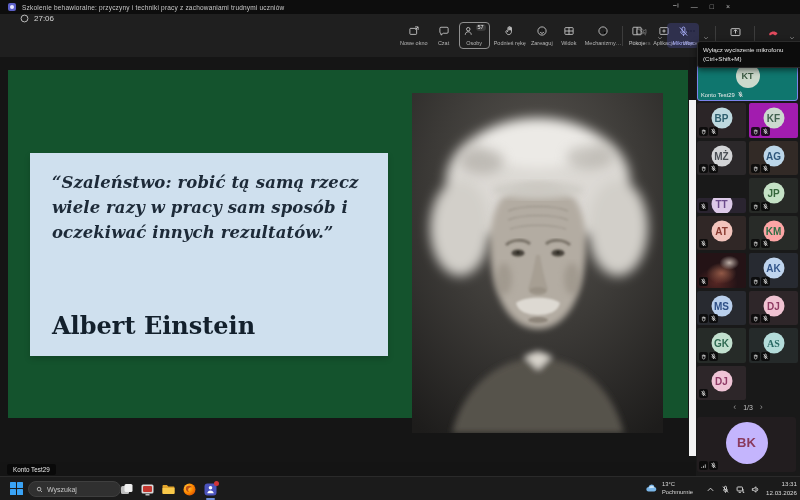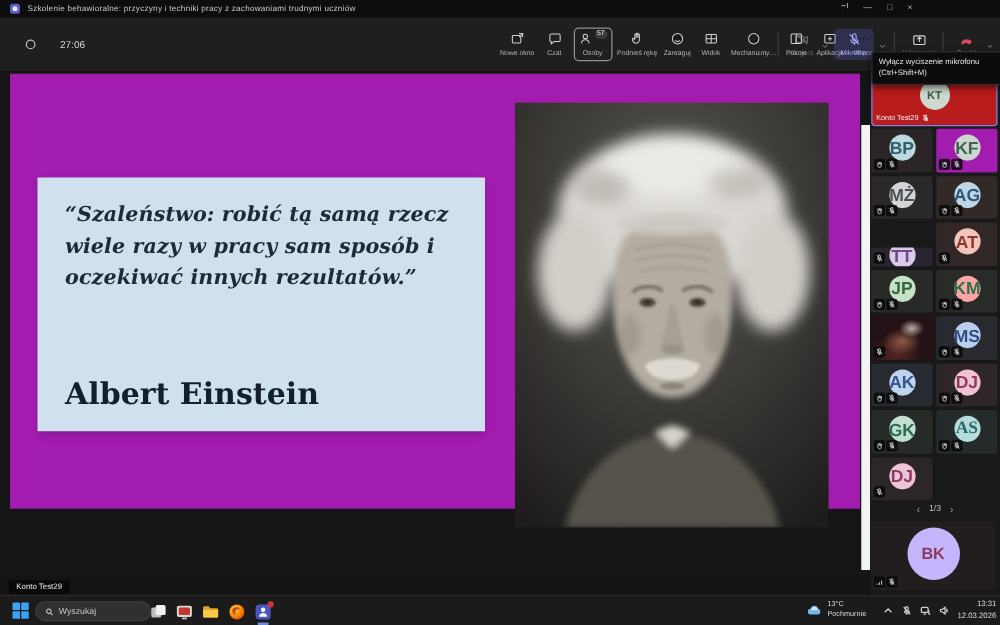--- a/index.html
+++ b/index.html
@@ -8,21 +8,21 @@
   
   .titlebar{position:absolute;top:0;left:0;width:800px;height:14px;background:#0d0d0d;display:flex;align-items:center;}
   .tlogo{width:8px;height:8px;margin-left:8px;background:#5b5fc7;border-radius:2px;position:relative;flex:0 0 auto;}
   .tlogo::after{content:"";position:absolute;left:2px;top:2px;width:4px;height:4px;border-radius:50%;background:#e8e8ff;}
   .ttitle{font-size:6.5px;color:#c9c9c9;margin-left:6px;letter-spacing:.2px;white-space:nowrap;}
   .wincontrols{position:absolute;right:70px;top:0;height:14px;display:flex;align-items:center;gap:12px;color:#b5b5b5;font-size:7px;}
   .wincontrols span{cursor:default;line-height:14px;}
   .wc-ico svg{width:7px;height:7px;stroke:#b5b5b5;fill:none;stroke-width:1;}
   
   .toolbar{position:absolute;top:14px;left:0;width:800px;height:43px;background:#1f1f1f;border-bottom:1px solid #050505;}
-  .timer{position:absolute;left:20px;top:0;height:43px;display:flex;align-items:center;gap:19px;color:#d6d6d6;font-size:8px;}
+  .timer{position:absolute;left:20px;top:0;height:43px;display:flex;gap:5px;color:#d6d6d6;font-size:8px;}
   .timer svg{width:9px;height:9px;stroke:#bbb;fill:none;stroke-width:1.1;}
   .tb-buttons{position:absolute;left:399px;top:0;height:43px;display:flex;align-items:center;gap:3px;}
   .tbtn{display:flex;flex-direction:column;align-items:center;gap:2.5px;min-width:22px;padding:2px 1px;}
   .tbtn .irow{display:flex;align-items:flex-start;gap:1px;}
   .tbtn svg.tbi{width:12px;height:12px;stroke:#d2d2d2;fill:none;stroke-width:1.1;}
   .tbtn .lbl{font-size:5.5px;color:#b5b5b5;white-space:nowrap;}
   .tbtn.selected{border:1px solid #909090;border-radius:4px;padding:2px 3px;}
   .tbadge{font-size:5.5px;color:#eee;background:#3a3a3a;border-radius:4px;padding:0 2px;line-height:7px;margin-top:-1px;}
   .tb-right{position:absolute;right:5px;top:0;height:43px;display:flex;align-items:center;gap:4px;}
   .vsep{width:1px;height:20px;background:#3c3c3c;margin:0 2px;}
@@ -30,42 +30,42 @@
   .rbtn svg.tbi{width:13px;height:13px;stroke:#d2d2d2;fill:none;stroke-width:1.1;}
   .rbtn .lbl{font-size:5.5px;color:#b5b5b5;white-space:nowrap;}
   .rbtn.disabled{opacity:.42;}
   .rbtn.micbtn{background:rgba(91,95,199,.28);border-radius:4px;padding:2px 4px;}
   .rbtn.micbtn svg.tbi{stroke:var(--mic-active);}
   .rbtn.micbtn .lbl{color:var(--mic-active);}
   .rbtn.leave svg.tbi{stroke:none;fill:var(--leave-red);}
   .chevd svg{width:6px;height:6px;stroke:#9a9a9a;fill:none;stroke-width:1.2;}
   
   .stage{position:absolute;top:57px;left:0;width:696px;height:405px;background:#151515;}
-  .slide{position:absolute;left:8px;top:2px;width:680px;height:348px;background:#a21caf;}
+  .slide{position:absolute;left:8px;top:13px;width:680px;height:348px;background:#14532d;}
   .scroll-strip{position:absolute;right:0;top:43px;width:7px;height:356px;background:#f3f3f3;}
   .quotebox{position:absolute;left:22px;top:83px;width:358px;height:203px;background:#cfe0ee;box-shadow:0 3px 6px rgba(0,0,0,.16);}
   .quote{position:absolute;left:22px;top:18px;font-family:"DejaVu Serif",serif;font-weight:bold;font-style:italic;
          font-size:16.5px;line-height:1.5;color:#1d2a38;letter-spacing:.1px;}
   .author{position:absolute;left:22px;top:158px;font-family:"DejaVu Serif",serif;font-weight:bold;font-size:24px;color:#13202c;}
   .photo{position:absolute;left:404px;top:23px;width:251px;height:340px;}
   .photo svg{width:100%;height:100%;display:block;}
   
   .presenterbar{position:absolute;top:462px;left:0;width:696px;height:14px;background:#141414;display:flex;align-items:center;}
   .plabel{margin-left:7px;background:#090909;color:#e6e6e6;font-size:6.3px;padding:2px 6px;border-radius:2px;}
   
   .sidebar{position:absolute;top:57px;left:696px;width:104px;height:419px;background:#191919;}
-  .selftile{position:absolute;left:1px;top:-1px;width:99px;height:43px;background:#b91c1c;border:1.5px solid var(--accent);border-radius:3px;}
+  .selftile{position:absolute;left:1px;top:-1px;width:99px;height:43px;background:#0f766e;border:1.5px solid var(--accent);border-radius:3px;}
   .pavatar{position:absolute;left:50%;top:44%;transform:translate(-50%,-50%);border-radius:50%;
            display:flex;align-items:center;justify-content:center;font-weight:bold;}
   .selftile .pavatar{width:24px;height:24px;font-size:9px;}
   .selfname{position:absolute;left:3px;bottom:2px;display:flex;align-items:center;gap:2px;font-size:5.8px;color:#eee;}
   .selfname svg{width:7px;height:7px;stroke:#ddd;fill:none;stroke-width:1.2;}
   .ptsgrid{position:absolute;left:1px;top:46px;width:101px;display:grid;grid-template-columns:49px 49px;gap:3px;grid-auto-rows:34.5px;}
   .ptile{position:relative;border-radius:2px;overflow:hidden;}
-  .ptile .pavatar{width:21px;height:21px;font-size:14px;}
+  .ptile .pavatar{width:21px;height:21px;font-size:10px;}
   .ptile.video{background:
       radial-gradient(14px 10px at 66% 28%, rgba(215,200,190,.85), transparent 70%),
       radial-gradient(20px 14px at 50% 58%, rgba(155,95,75,.9), transparent 75%),
       radial-gradient(28px 20px at 40% 85%, rgba(95,42,38,.85), transparent 75%),
       #241316 !important;}
   .pbadges{position:absolute;left:2px;bottom:2px;display:flex;gap:1px;}
   .pbadge{width:9px;height:9px;background:rgba(8,8,8,.85);border-radius:2px;display:flex;align-items:center;justify-content:center;}
   .pbadge svg{width:7px;height:7px;stroke:#d8d8d8;fill:none;stroke-width:1.1;}
   .pager{position:absolute;left:0;top:346px;width:104px;display:flex;align-items:center;justify-content:center;gap:7px;color:#c2c2c2;font-size:7px;}
   .pgbtn{color:#8f8f8f;font-size:9px;line-height:9px;}
@@ -499,45 +499,45 @@
         <div class="ptile" style="background: rgb(42, 36, 48); margin-top: 20px;">
           <span class="pavatar" style="background:#dcc9e8;color:#6a4a8a">TT</span>
           <span class="pbadges">
             <span class="pbadge">
               <svg>
                 <use href="#ic-b-mic"></use>
               </svg>
             </span>
           </span>
         </div>
+        <div class="ptile" style="background: rgb(39, 42, 39);">
+          <span class="pavatar" style="background:#c5e2c6;color:#35663c">JP</span>
+          <span class="pbadges">
+            <span class="pbadge">
+              <svg>
+                <use href="#ic-b-hand"></use>
+              </svg>
+            </span>
+            <span class="pbadge">
+              <svg>
+                <use href="#ic-b-mic"></use>
+              </svg>
+            </span>
+          </span>
+        </div>
         <div class="ptile" style="background: rgb(48, 39, 38);">
           <span class="pavatar" style="background:#f2c4bc;color:#8a3a30">AT</span>
           <span class="pbadges">
             <span class="pbadge">
               <svg>
                 <use href="#ic-b-mic"></use>
               </svg>
             </span>
           </span>
         </div>
-        <div class="ptile" style="background: rgb(39, 42, 39);">
-          <span class="pavatar" style="background:#c5e2c6;color:#35663c">JP</span>
-          <span class="pbadges">
-            <span class="pbadge">
-              <svg>
-                <use href="#ic-b-hand"></use>
-              </svg>
-            </span>
-            <span class="pbadge">
-              <svg>
-                <use href="#ic-b-mic"></use>
-              </svg>
-            </span>
-          </span>
-        </div>
         <div class="ptile" style="background: rgb(40, 43, 40);">
           <span class="pavatar" style="background:#fca5a5;color:#2f6e46">KM</span>
           <span class="pbadges">
             <span class="pbadge">
               <svg>
                 <use href="#ic-b-hand"></use>
               </svg>
             </span>
             <span class="pbadge">
               <svg>
@@ -548,37 +548,37 @@
         </div>
         <div class="ptile video" style="background: rgb(36, 19, 22);">
           <span class="pbadges">
             <span class="pbadge">
               <svg>
                 <use href="#ic-b-mic"></use>
               </svg>
             </span>
           </span>
         </div>
+        <div class="ptile" style="background: rgb(39, 42, 49);">
+          <span class="pavatar" style="background:#bfd4ee;color:#33558a">AK</span>
+          <span class="pbadges">
+            <span class="pbadge">
+              <svg>
+                <use href="#ic-b-hand"></use>
+              </svg>
+            </span>
+            <span class="pbadge">
+              <svg>
+                <use href="#ic-b-mic"></use>
+              </svg>
+            </span>
+          </span>
+        </div>
         <div class="ptile" style="background: rgb(40, 42, 48);">
           <span class="pavatar" style="background:#b9cfec;color:#2f4f86">MS</span>
-          <span class="pbadges">
-            <span class="pbadge">
-              <svg>
-                <use href="#ic-b-hand"></use>
-              </svg>
-            </span>
-            <span class="pbadge">
-              <svg>
-                <use href="#ic-b-mic"></use>
-              </svg>
-            </span>
-          </span>
-        </div>
-        <div class="ptile" style="background: rgb(39, 42, 49);">
-          <span class="pavatar" style="background:#bfd4ee;color:#33558a">AK</span>
           <span class="pbadges">
             <span class="pbadge">
               <svg>
                 <use href="#ic-b-hand"></use>
               </svg>
             </span>
             <span class="pbadge">
               <svg>
                 <use href="#ic-b-mic"></use>
               </svg>

